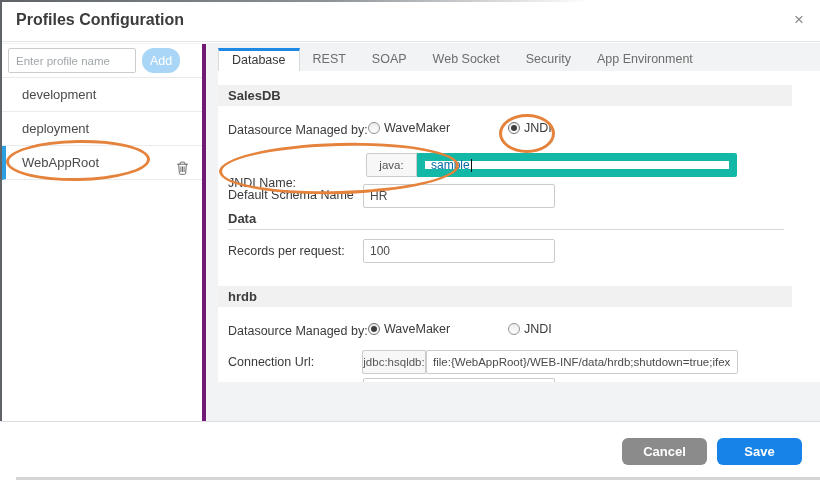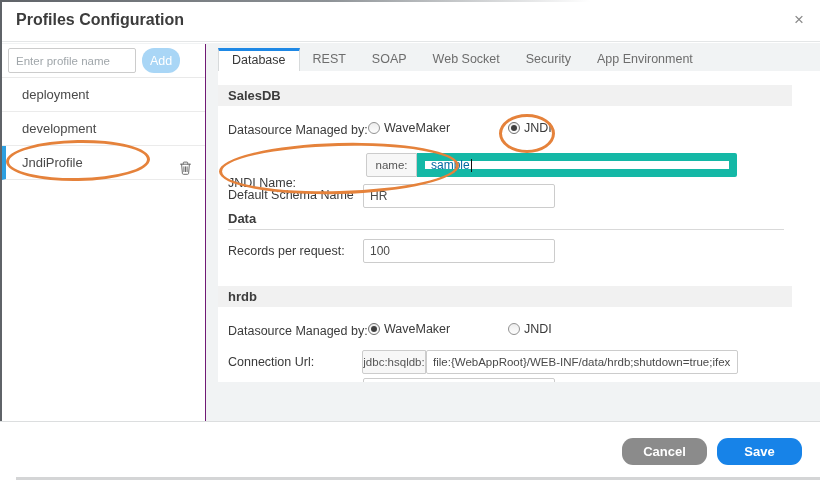--- a/index.html
+++ b/index.html
@@ -20,21 +20,21 @@
   
   .titlebar{position:absolute;left:0;top:0;width:820px;height:42px;background:#fff;border-bottom:1px solid #e4e6e7;box-sizing:border-box;}
   .title{position:absolute;left:16px;top:11px;font-size:16px;font-weight:bold;color:#3c3c3c;}
   .close{position:absolute;right:10px;top:9px;width:22px;height:22px;line-height:22px;text-align:center;
     font-size:17px;color:#8a8a8a;cursor:pointer;}
 
   
   .bodyarea{position:absolute;left:0;top:43px;width:820px;height:378px;background:#f1f3f4;}
 
   
-  .sidebar{position:absolute;left:2px;top:1px;width:204px;height:377px;background:#fff;border-right:1px solid #701a75;box-sizing:border-box;}
+  .sidebar{position:absolute;left:2px;top:1px;width:204px;height:377px;background:#fff;border-right:4px solid #701a75;box-sizing:border-box;}
   .add-row{height:34px;border-bottom:1px solid #e9e9e9;display:flex;align-items:center;gap:6px;padding:0 6px;box-sizing:border-box;}
   .profile-input{width:128px;height:25px;border:1px solid #cccccc;border-radius:2px;padding:0 7px;
     font-size:11.5px;color:#555;box-sizing:border-box;font-family:inherit;outline:none;}
   .profile-input::placeholder{color:#a0a6aa;}
   .add-btn{width:38px;height:25px;background:#a9d6f6;color:#fff;border:none;border-radius:12px;
     font-size:12.5px;font-family:inherit;cursor:pointer;}
   .profile-item{height:34px;line-height:34px;padding-left:20px;border-bottom:1px solid #ebebeb;
     font-size:13px;color:#4a4a4a;position:relative;box-sizing:border-box;cursor:pointer;}
   .profile-item.selected{border-left:4px solid #2d9fe0;padding-left:16px;}
   .trash-btn{position:absolute;right:11px;top:9px;width:16px;height:16px;cursor:pointer;}
@@ -71,21 +71,21 @@
 
   
   .scrollbar{position:absolute;right:0;top:0;width:14px;height:311px;background:#f4f4f4;border-left:1px solid #eaeaea;box-sizing:border-box;}
   .sb-arrow{position:absolute;left:0;width:13px;text-align:center;font-size:7px;color:#606060;cursor:pointer;line-height:10px;}
   .sb-up{top:4px;}
   .sb-down{bottom:4px;}
   .sb-thumb{position:absolute;left:1px;top:19px;width:11px;height:114px;background:#b6b6b6;cursor:pointer;}
 
   
   .footer{position:absolute;left:0;top:421px;width:820px;height:59px;background:#fff;border-top:1px solid #dcdedf;box-sizing:border-box;}
-  .btn{position:absolute;top:16px;width:85px;height:27px;border:none;border-radius:11px;color:#fff;
+  .btn{position:absolute;top:16px;width:85px;height:27px;border:none;border-radius:6px;color:#fff;
     font-size:13px;font-weight:bold;font-family:inherit;cursor:pointer;}
   .btn-cancel{left:622px;background:#8b8b8b;}
   .btn-save{left:717px;background:#1783e8;}
 
   
   .ann{position:absolute;border:3px solid #e5823b;border-radius:50%;pointer-events:none;z-index:20;background:transparent;}
   .ann-profile{left:6px;top:140px;width:138px;height:35px;transform:rotate(-1deg);}
   .ann-radio{left:499px;top:114px;width:50px;height:33px;}
   .ann-jndi{left:219px;top:143px;width:234px;height:45px;transform:rotate(-1.5deg);}
 </style>
@@ -100,27 +100,27 @@
   </div>
 
   <div class="bodyarea">
 
     <div class="sidebar">
       <div class="add-row">
         <input class="profile-input" type="text" placeholder="Enter profile name" style="">
         <button class="add-btn">Add</button>
       </div>
       <div class="profile-item">
+        <span>development</span>
+      </div>
+      <div class="profile-item">
         <span>deployment</span>
       </div>
-      <div class="profile-item">
-        <span>development</span>
-      </div>
       <div class="profile-item selected">
-        <span>JndiProfile</span>
+        <span>WebAppRoot</span>
         <span class="trash-btn">
           <svg width="15" height="16" viewBox="0 0 15 16">
             <path d="M2.5 4.2 h10 M5.2 4.2 V3 a0.9 0.9 0 0 1 0.9 -0.9 h2.8 a0.9 0.9 0 0 1 0.9 0.9 v1.2 M3.6 4.2 l0.8 9.2 a1 1 0 0 0 1 0.9 h4.2 a1 1 0 0 0 1 -0.9 l0.8 -9.2 M5.9 6.8 v4.8 M7.5 6.8 v4.8 M9.1 6.8 v4.8" stroke="#6d6d6d" stroke-width="1" fill="none" stroke-linecap="round"></path>
           </svg>
         </span>
       </div>
     </div>
 
     <div class="tabbar">
       <div class="tab active">Database</div>
@@ -137,21 +137,21 @@
 
       <div class="form-label" style="top:52px;">Datasource Managed by:</div>
       <div class="radio-group" style="left:150px;top:50px;">
         <span class="radio"></span><span>WaveMaker</span>
       </div>
       <div class="radio-group" style="left:290px;top:50px;">
         <span class="radio checked"></span><span>JNDI</span>
       </div>
 
       <div class="form-label" style="top:105px;">JNDI Name:</div>
-      <div class="addon" style="left:148px;top:82px;width:51px;">name:</div>
+      <div class="addon" style="left:148px;top:82px;width:51px;">java:</div>
       <div class="focus-input" style="left:199px;top:82px;width:320px;">
         <span>sample</span>
           <span class="caret"></span>
       </div>
 
       <div class="form-label" style="top:117px;">Default Schema Name</div>
       <input class="txt-input" style="left: 145px; top: 113px; width: 192px;" type="text" value="HR">
 
       <div class="subsec-title" style="top:140px;">Data</div>
       <div class="subsec-line" style="top:158px;"></div>

